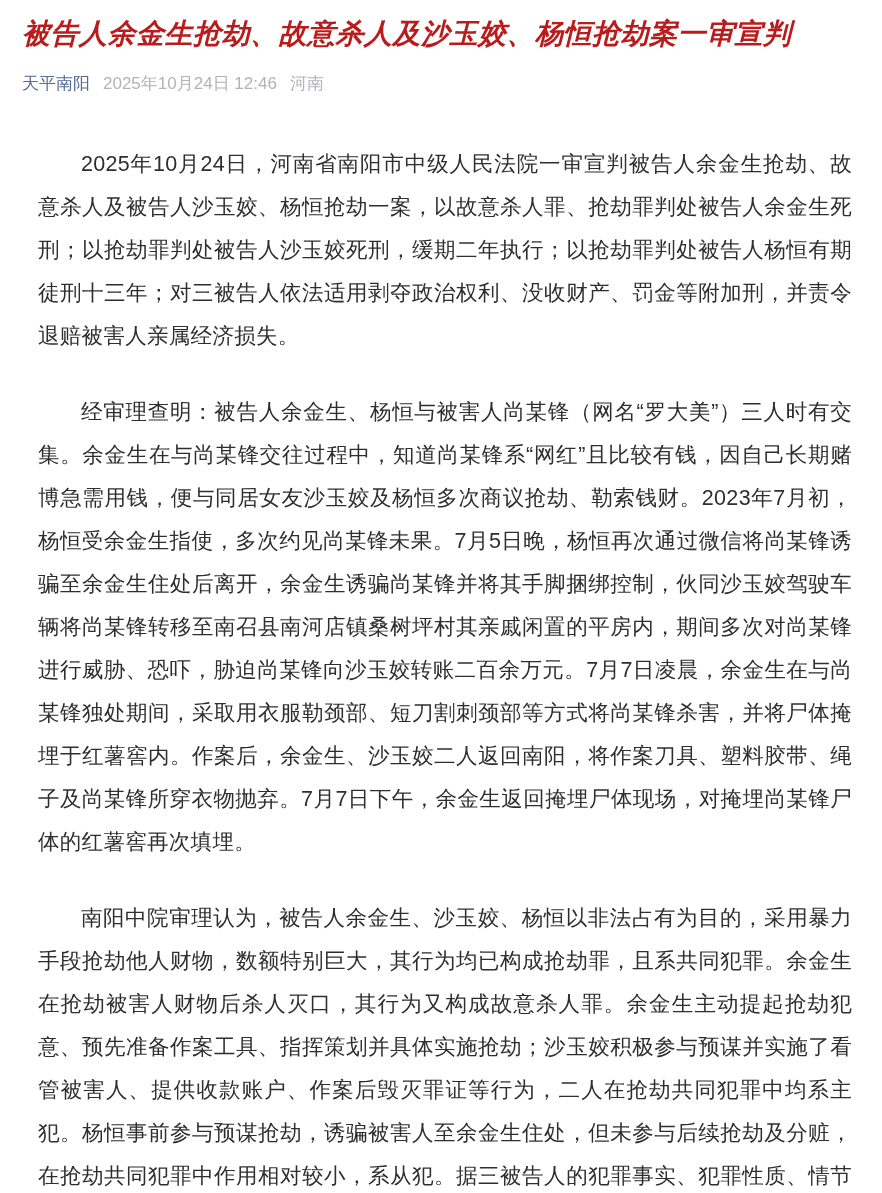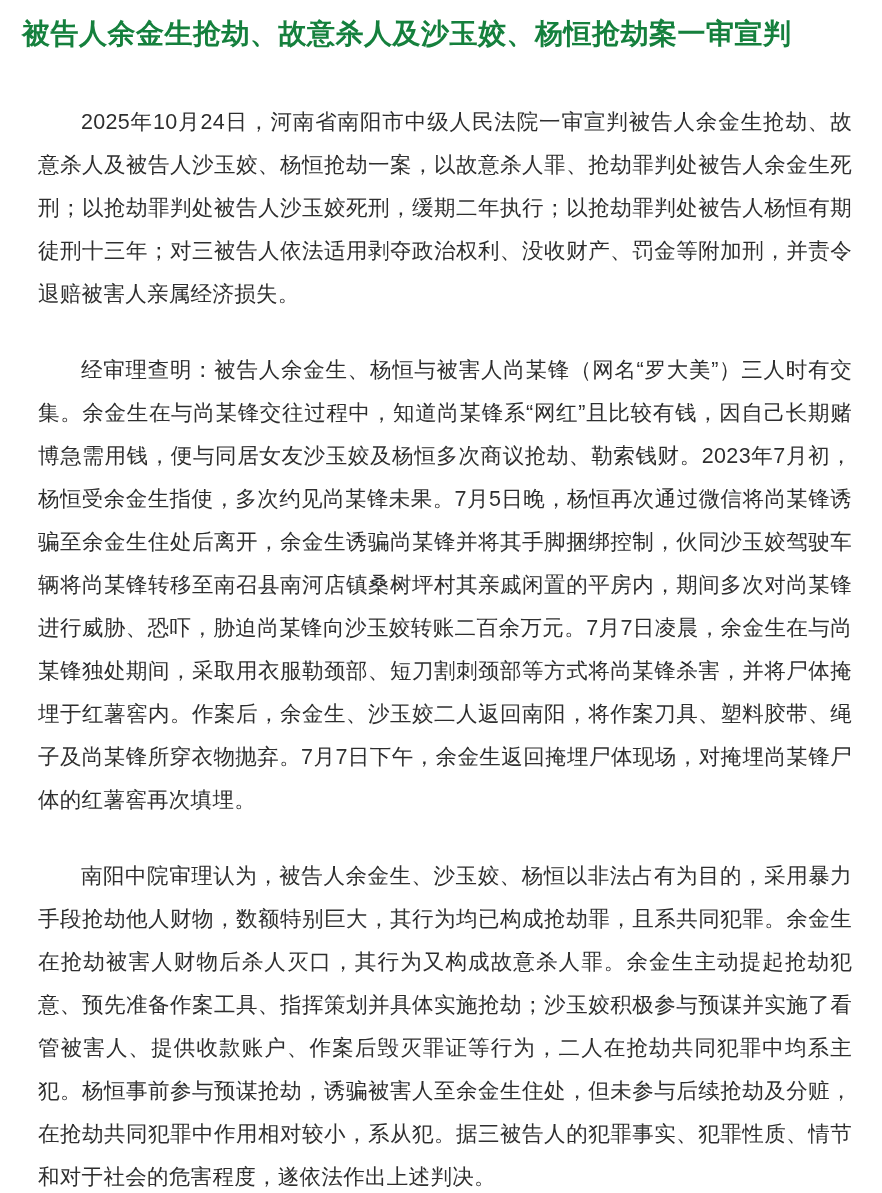--- a/index.html
+++ b/index.html
@@ -13,22 +13,23 @@
     width: 882px;
     min-height: 1193px;
     background: #ffffff;
     overflow: hidden;
   }
   .article-title {
     margin: 14px 22px 0 22px;
     font-size: 28px;
     line-height: 40px;
     font-weight: 700;
-    color: #15803d;
+    color: #b91c1c;
     letter-spacing: 0.5px;
+    font-style: italic;
   }
   .article-meta {
     margin: 18px 22px 0 22px;
     font-size: 17px;
     line-height: 24px;
     display: flex;
     align-items: baseline;
     gap: 13px;
     white-space: nowrap;
   }
@@ -57,20 +58,25 @@
     margin-bottom: 0;
   }
 </style>
 </head>
 <body>
 
 <div class="page">
 
   <h1 class="article-title">被告人余金生抢劫、故意杀人及沙玉姣、杨恒抢劫案一审宣判</h1>
 
+  <div class="article-meta">
+    <span class="account-name">天平南阳</span>
+    <span class="publish-datetime">2025年10月24日 12:46</span>
+    <span class="publish-location">河南</span>
+  </div>
 
   <div class="article-body">
     <p>2025年10月24日，河南省南阳市中级人民法院一审宣判被告人余金生抢劫、故意杀人及被告人沙玉姣、杨恒抢劫一案，以故意杀人罪、抢劫罪判处被告人余金生死刑；以抢劫罪判处被告人沙玉姣死刑，缓期二年执行；以抢劫罪判处被告人杨恒有期徒刑十三年；对三被告人依法适用剥夺政治权利、没收财产、罚金等附加刑，并责令退赔被害人亲属经济损失。</p>
     <p>经审理查明：被告人余金生、杨恒与被害人尚某锋（网名“罗大美”）三人时有交集。余金生在与尚某锋交往过程中，知道尚某锋系“网红”且比较有钱，因自己长期赌博急需用钱，便与同居女友沙玉姣及杨恒多次商议抢劫、勒索钱财。2023年7月初，杨恒受余金生指使，多次约见尚某锋未果。7月5日晚，杨恒再次通过微信将尚某锋诱骗至余金生住处后离开，余金生诱骗尚某锋并将其手脚捆绑控制，伙同沙玉姣驾驶车辆将尚某锋转移至南召县南河店镇桑树坪村其亲戚闲置的平房内，期间多次对尚某锋进行威胁、恐吓，胁迫尚某锋向沙玉姣转账二百余万元。7月7日凌晨，余金生在与尚某锋独处期间，采取用衣服勒颈部、短刀割刺颈部等方式将尚某锋杀害，并将尸体掩埋于红薯窖内。作案后，余金生、沙玉姣二人返回南阳，将作案刀具、塑料胶带、绳子及尚某锋所穿衣物抛弃。7月7日下午，余金生返回掩埋尸体现场，对掩埋尚某锋尸体的红薯窖再次填埋。</p>
     <p>南阳中院审理认为，被告人余金生、沙玉姣、杨恒以非法占有为目的，采用暴力手段抢劫他人财物，数额特别巨大，其行为均已构成抢劫罪，且系共同犯罪。余金生在抢劫被害人财物后杀人灭口，其行为又构成故意杀人罪。余金生主动提起抢劫犯意、预先准备作案工具、指挥策划并具体实施抢劫；沙玉姣积极参与预谋并实施了看管被害人、提供收款账户、作案后毁灭罪证等行为，二人在抢劫共同犯罪中均系主犯。杨恒事前参与预谋抢劫，诱骗被害人至余金生住处，但未参与后续抢劫及分赃，在抢劫共同犯罪中作用相对较小，系从犯。据三被告人的犯罪事实、犯罪性质、情节和对于社会的危害程度，遂依法作出上述判决。</p>
   </div>
 
 </div>
 
 </body></html>

